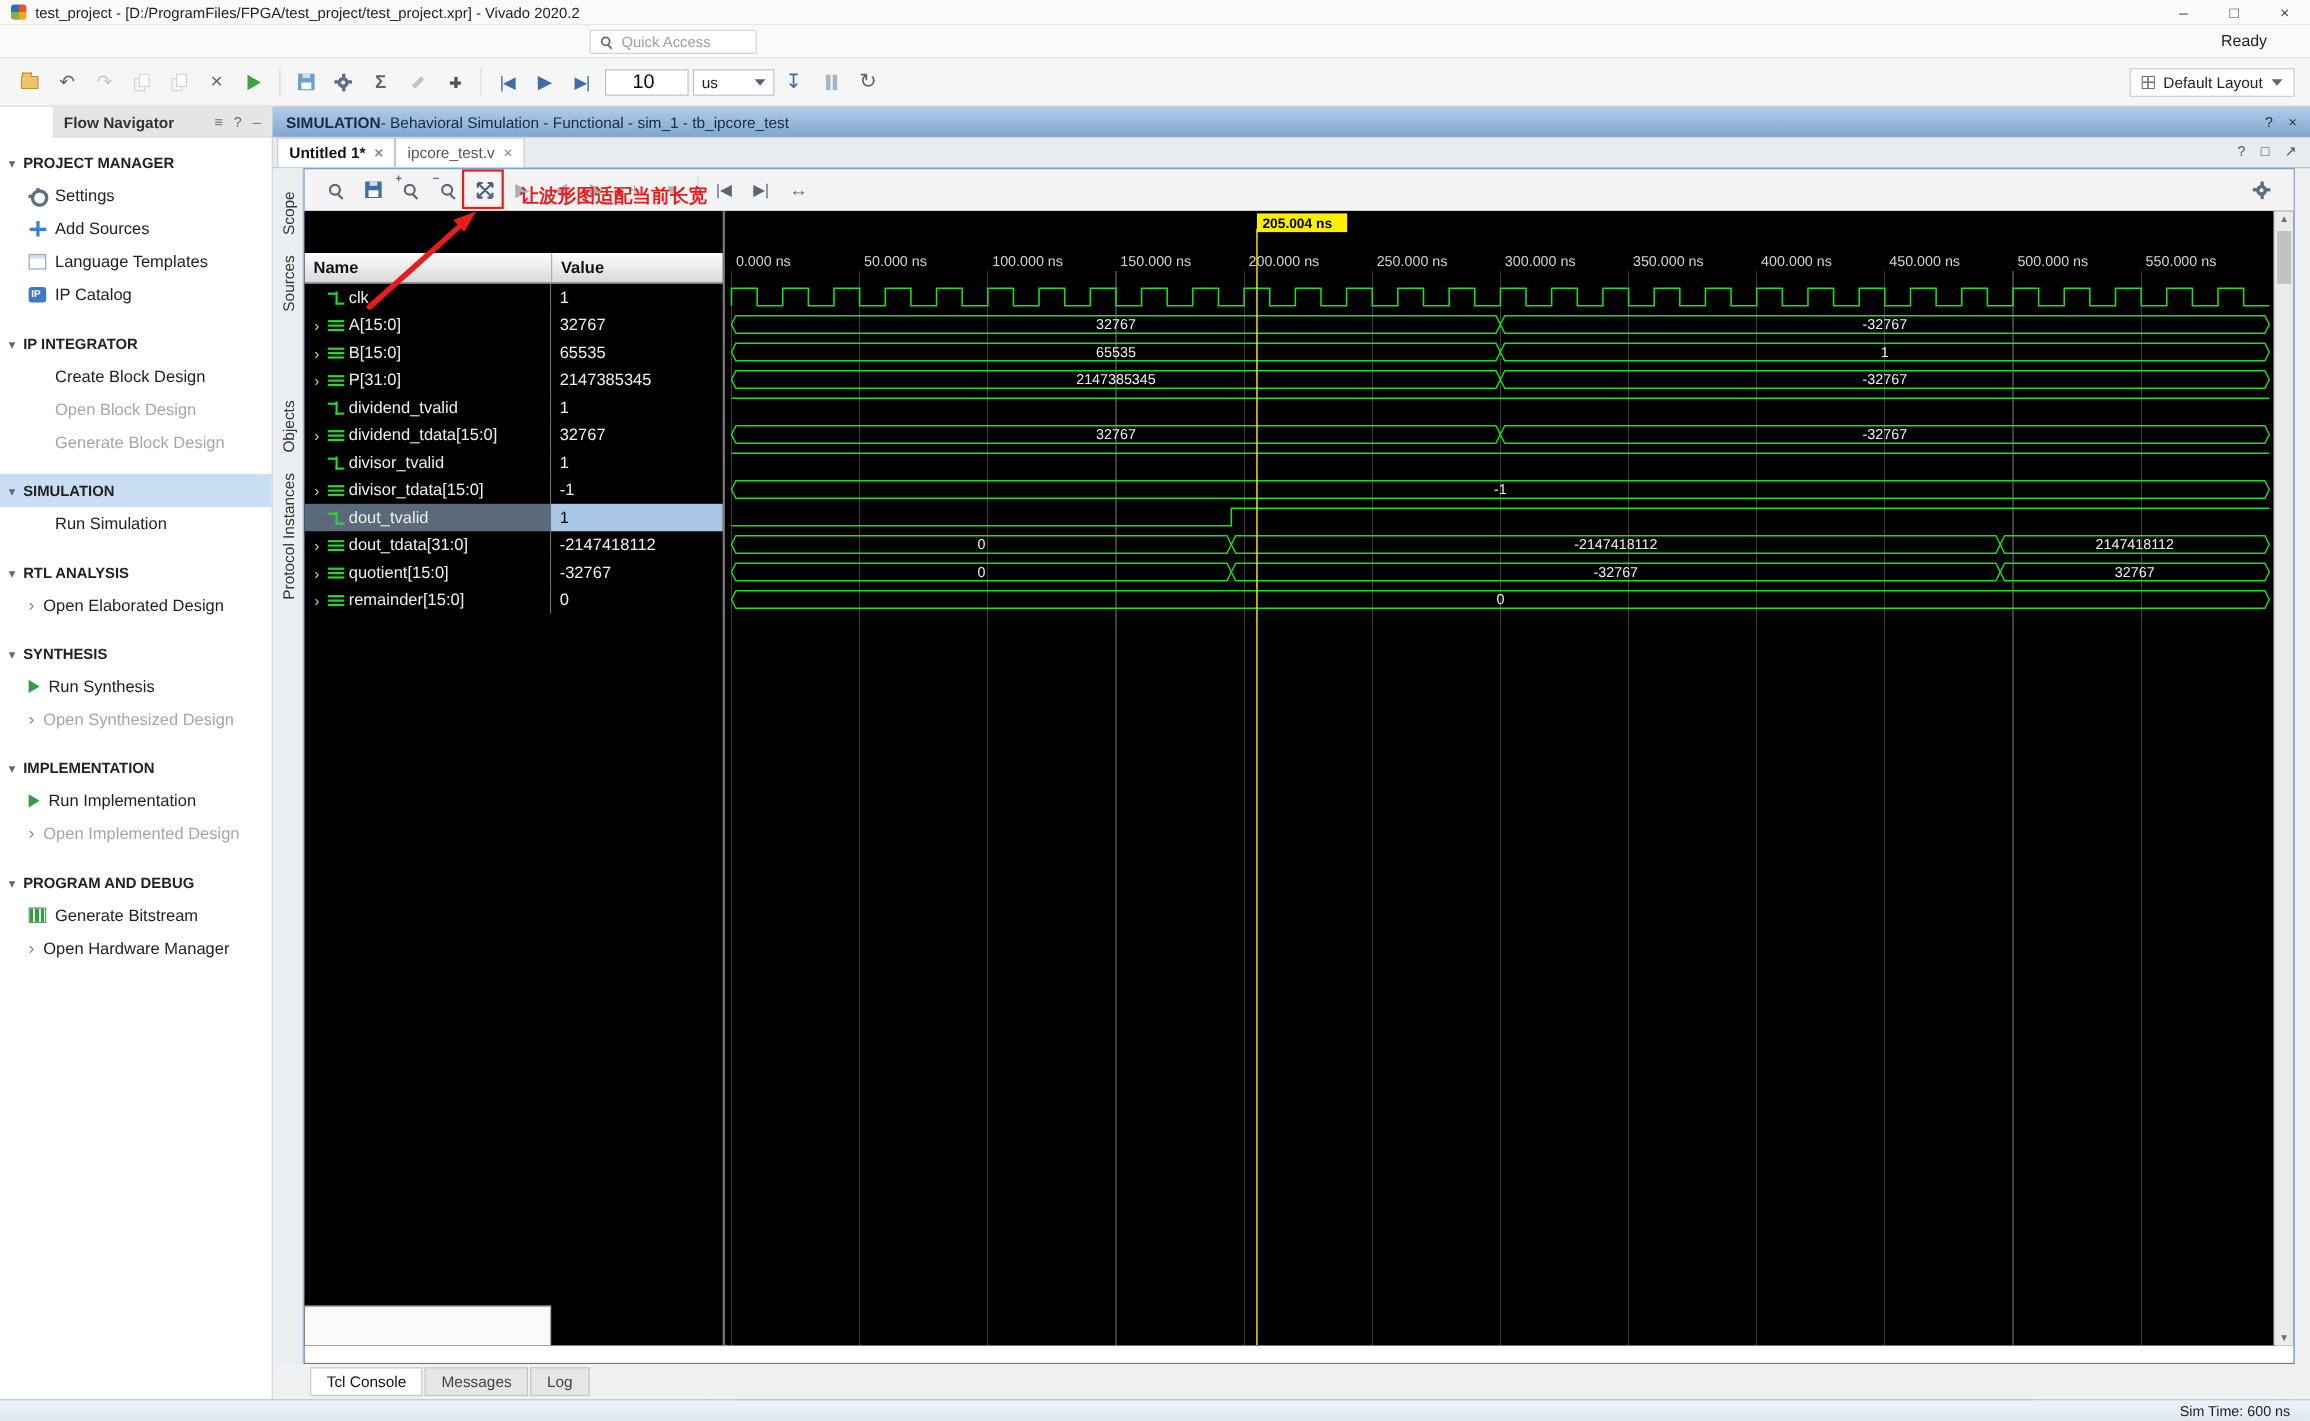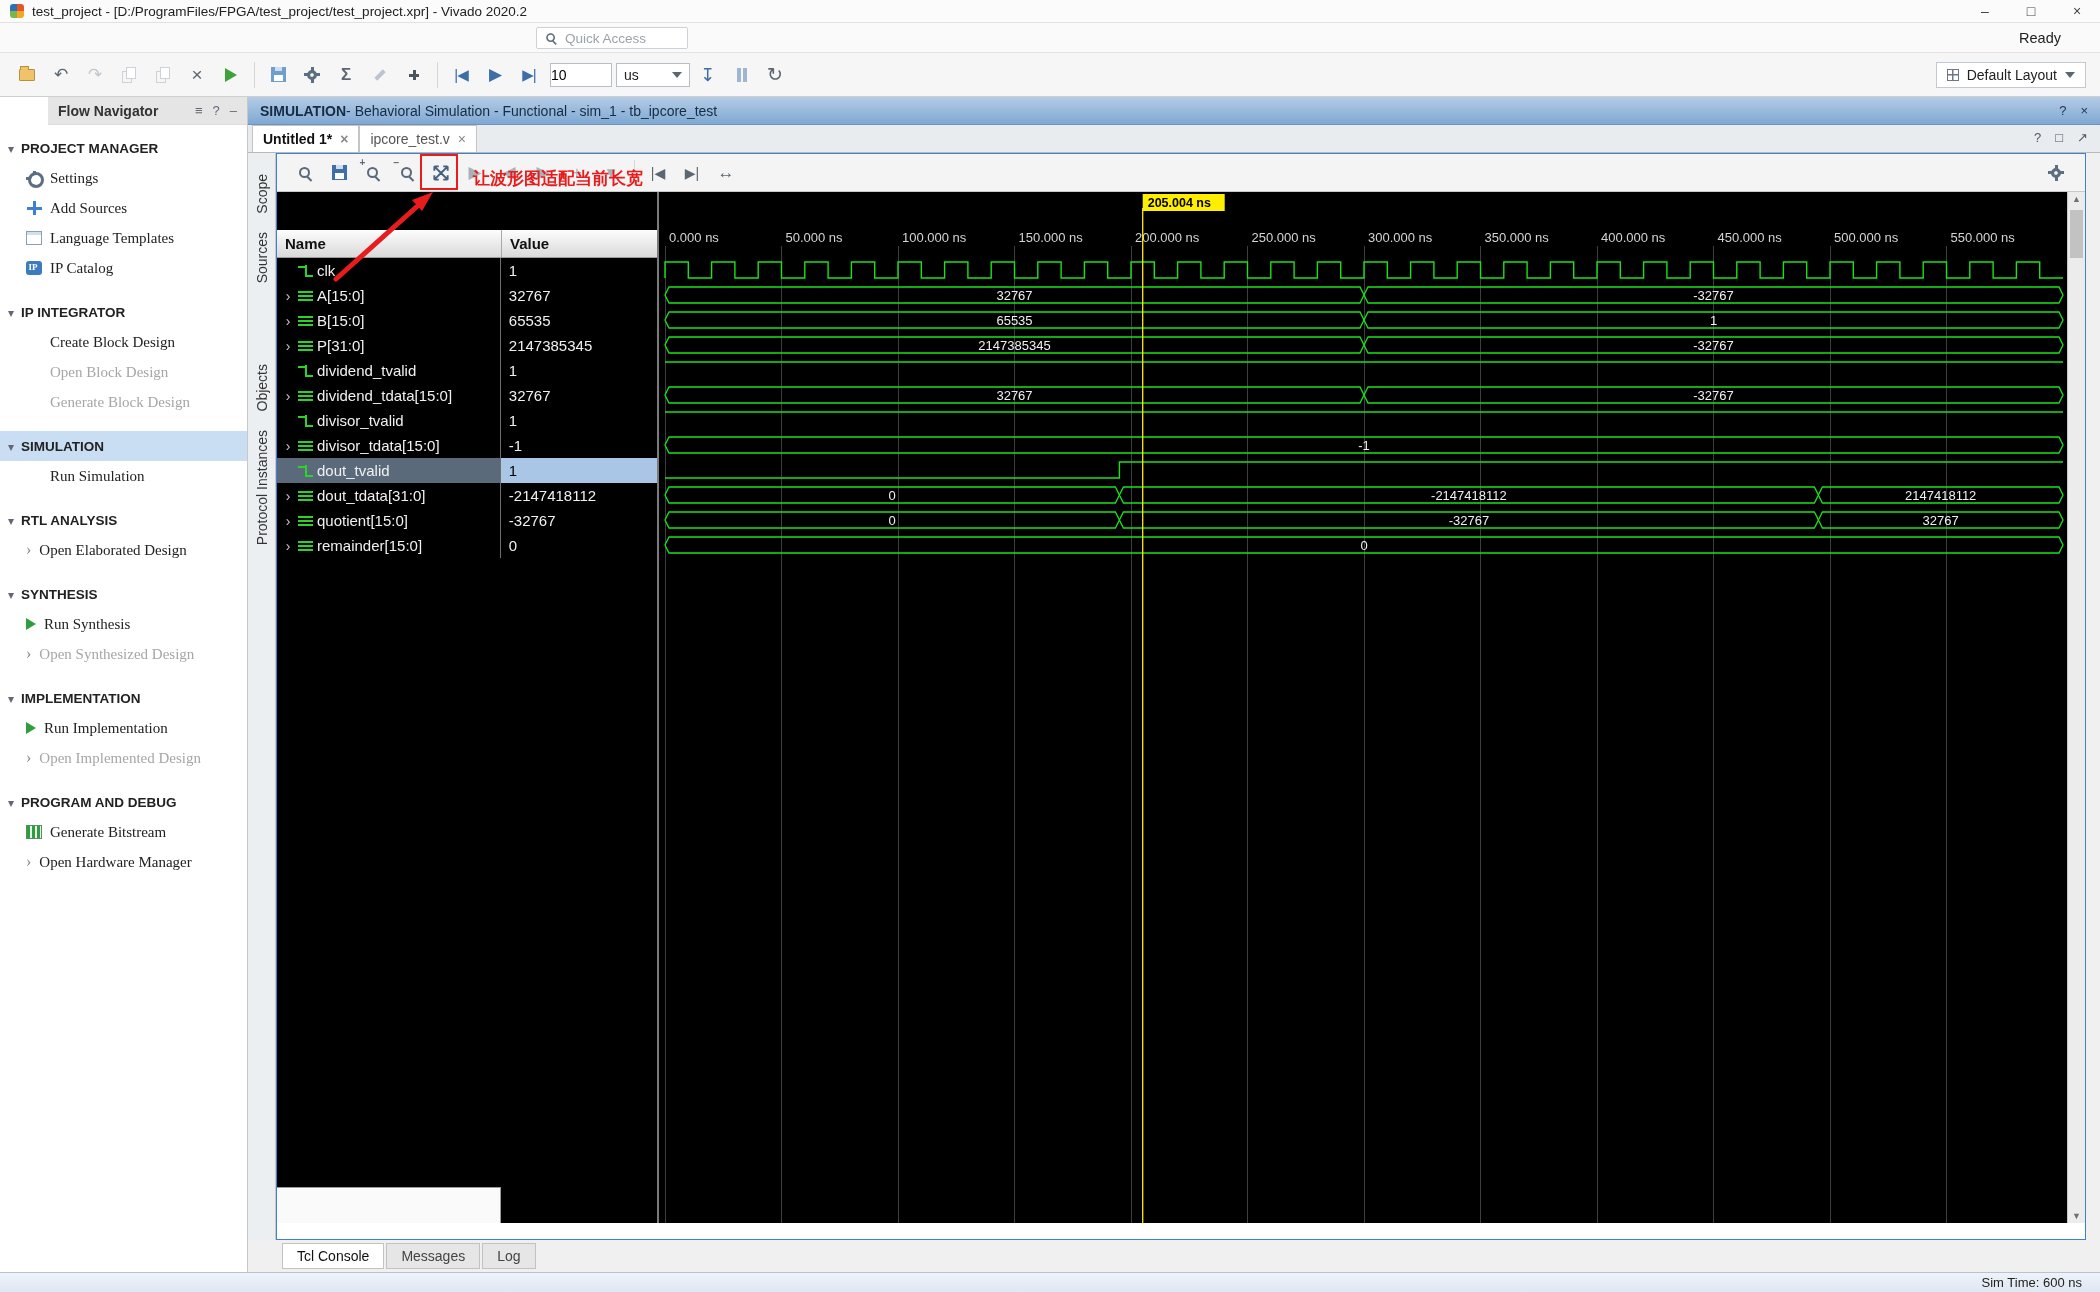--- a/index.html
+++ b/index.html
@@ -44,40 +44,40 @@
                linear-gradient(#5c6e80,#5c6e80) 0 6.5px/16px 3px no-repeat; }
   .gearc::before { content:""; position:absolute; inset:3px; border:3px solid #5c6e80; border-radius:50%; background:#f6f6f6; background-clip:content-box; }
   .probe { width:14px; height:14px;
     background:linear-gradient(#4a5560,#4a5560) 2px 6px/10px 3px no-repeat,
                linear-gradient(#4a5560,#4a5560) 6px 2px/3px 10px no-repeat; }
   .pencil { position:relative; width:14px; height:14px; }
   .pencil::before { content:""; position:absolute; left:5px; top:1px; width:4px; height:12px; background:#bcc5ce; transform:rotate(45deg); }
   .pause { width:13px; height:14px;
     background:linear-gradient(#9fb6ce,#9fb6ce) 2px 0/4px 100% no-repeat,
                linear-gradient(#9fb6ce,#9fb6ce) 8px 0/4px 100% no-repeat; }
-  #time-input { width:62px; height:24px; border:1px solid #b8bec6; font-size:14px; text-align:left; padding-right:6px; margin:0 4px; font-family:inherit; background:#fff; }
+  #time-input { width:76px; height:24px; border:1px solid #b8bec6; font-size:18px; text-align:center; padding-right:6px; margin:0 4px; font-family:inherit; background:#fff; }
   #unit-select { width:74px; height:24px; border:1px solid #b8bec6; background:#fff; display:flex; align-items:center; justify-content:space-between; padding:0 7px; font-size:14px; cursor:pointer; }
   .caret { width:0; height:0; border-left:5px solid transparent; border-right:5px solid transparent; border-top:6px solid #5c6670; }
   #layout-dd { margin-left:auto; margin-right:14px; height:26px; border:1px solid #c3c9d1; background:#fff; display:flex; align-items:center; gap:8px; padding:0 10px; font-size:14px; cursor:pointer; }
   .gridic { width:12px; height:12px; border:1.5px solid #6d7884;
     background:linear-gradient(#6d7884,#6d7884) 50% 0/1.5px 100% no-repeat,
                linear-gradient(#6d7884,#6d7884) 0 50%/100% 1.5px no-repeat; }
 
   
   #flownav { position:absolute; left:0; top:97px; width:248px; height:1175px; background:#fff; border-right:1px solid #c8c8c8; }
   #flownav-header { height:28px; background:#e5e5e5; border-bottom:1px solid #ddd; display:flex; align-items:center; padding:0 10px;margin-left:48px; }
   #flownav-title { font-weight:bold; font-size:14px; color:#333; }
   #flownav-hicons { margin-left:auto; display:flex; gap:10px; color:#667; font-size:13px; }
   #nav-sections { padding-top:6px; }
   .nav-section { display:flex; align-items:center; height:30px; padding-left:8px; gap:7px; color:#222; font-weight:bold; font-size:13.5px; margin-top:14px; cursor:pointer; }
   .nav-section:first-child { margin-top:2px; }
   .nav-section.sel { background:#c9def2; }
   .chev-d::before { content:"▾"; color:#667; font-weight:normal; font-size:12px; }
   .chev-r::before { content:"›"; color:#888; font-size:16px; line-height:1; }
-  .nav-item { display:flex; align-items:center; height:30px; padding-left:26px; gap:8px; font-size:15px; color:#222; cursor:pointer;font-family:Liberation Serif, serif; }
+  .nav-item { display:flex; align-items:center; height:30px; padding-left:26px; gap:8px; font-size:15px; color:#222; cursor:pointer; }
   .nav-item.dis { color:#a6a6a6; }
   .ic { width:16px; height:14px; display:inline-block; flex:none; }
   .ic-none { background:none; }
   .ic-gear { background:linear-gradient(#5c6e80,#5c6e80) 6.5px 0/3px 14px no-repeat,
              linear-gradient(#5c6e80,#5c6e80) 0 5.5px/14px 3px no-repeat; position:relative; }
   .ic-gear::before { content:""; position:absolute; left:2px; top:1px; width:10px; height:10px; border:3px solid #5c6e80; border-radius:50%; background:#fff; background-clip:content-box; }
   .ic-add-sources { background:linear-gradient(#3f7fd0,#3f7fd0) 7px 0/3px 14px no-repeat,
                     linear-gradient(#3f7fd0,#3f7fd0) 1px 5.5px/15px 3px no-repeat; }
   .ic-language-templates { background:#fff; border:1px solid #8aa0b4; box-shadow:inset 0 3px 0 #cfe0ef; }
   .ic-ip-catalog { background:#3d7bbf; border-radius:3px; position:relative; }

